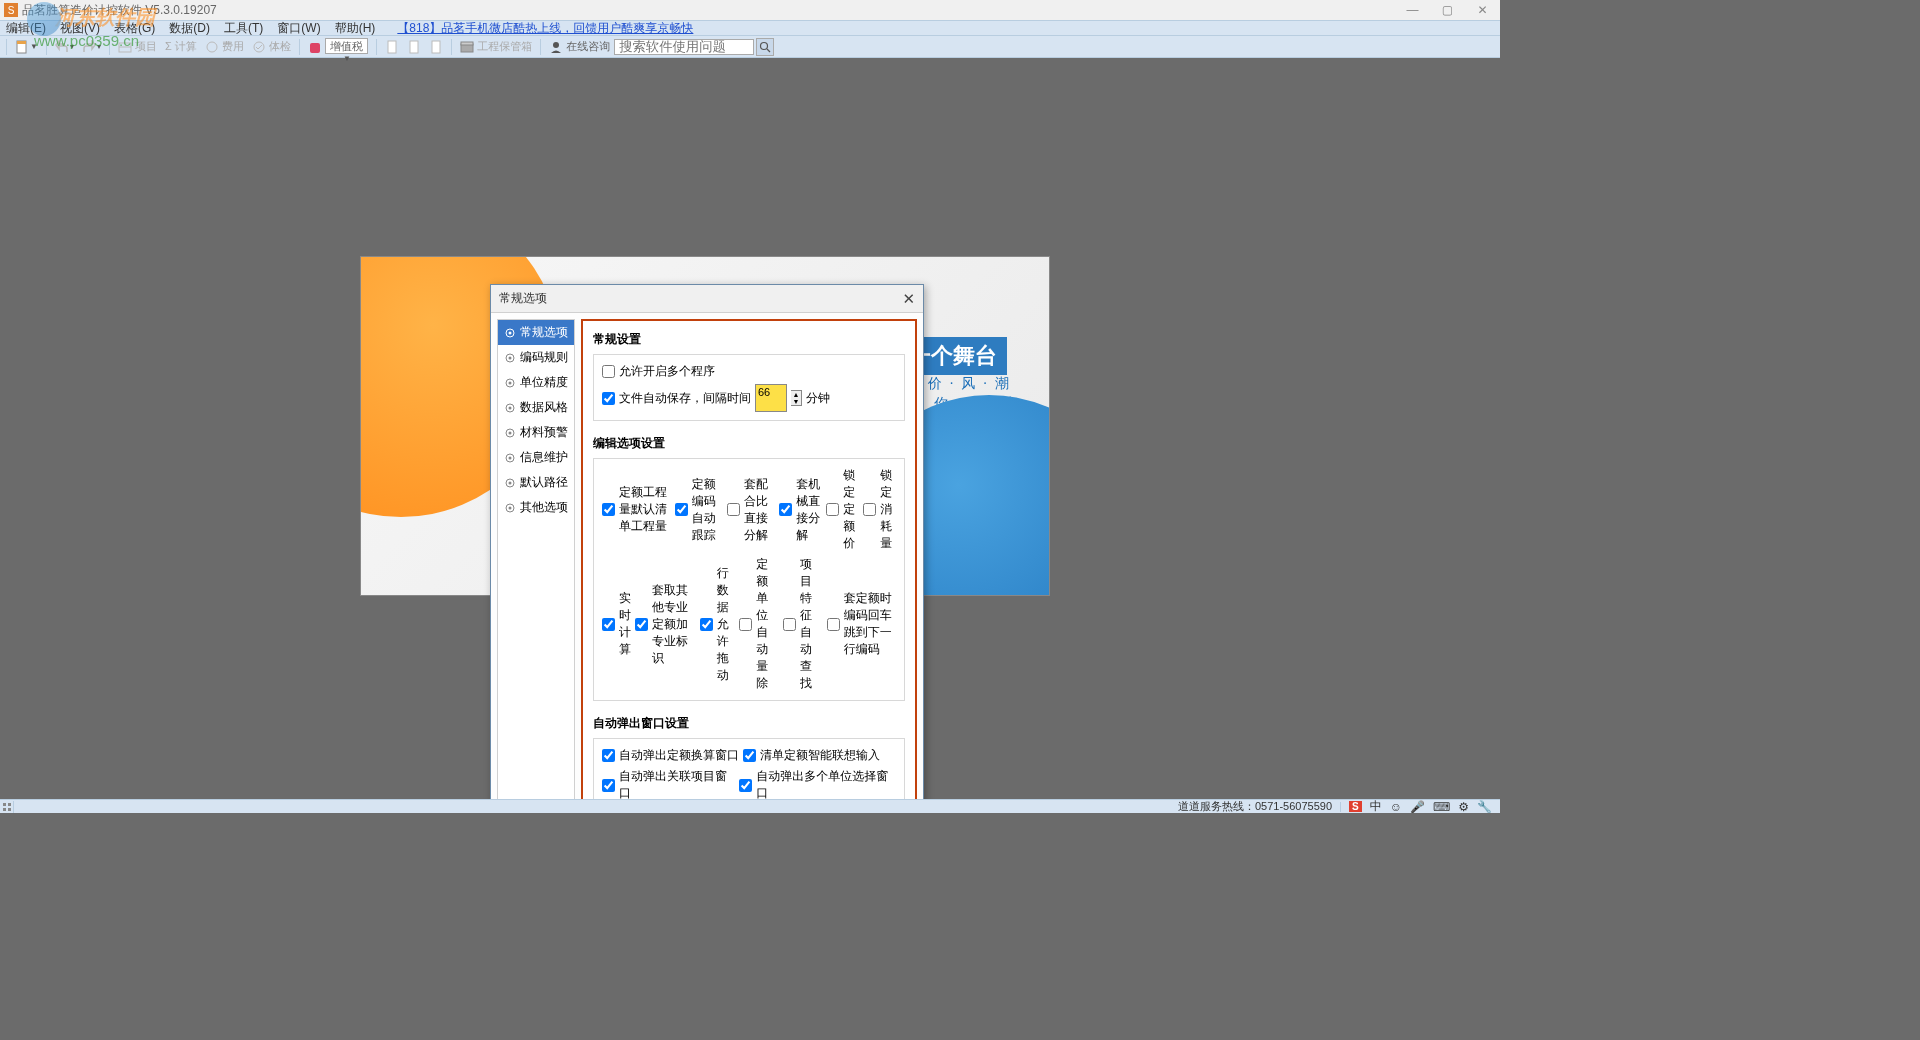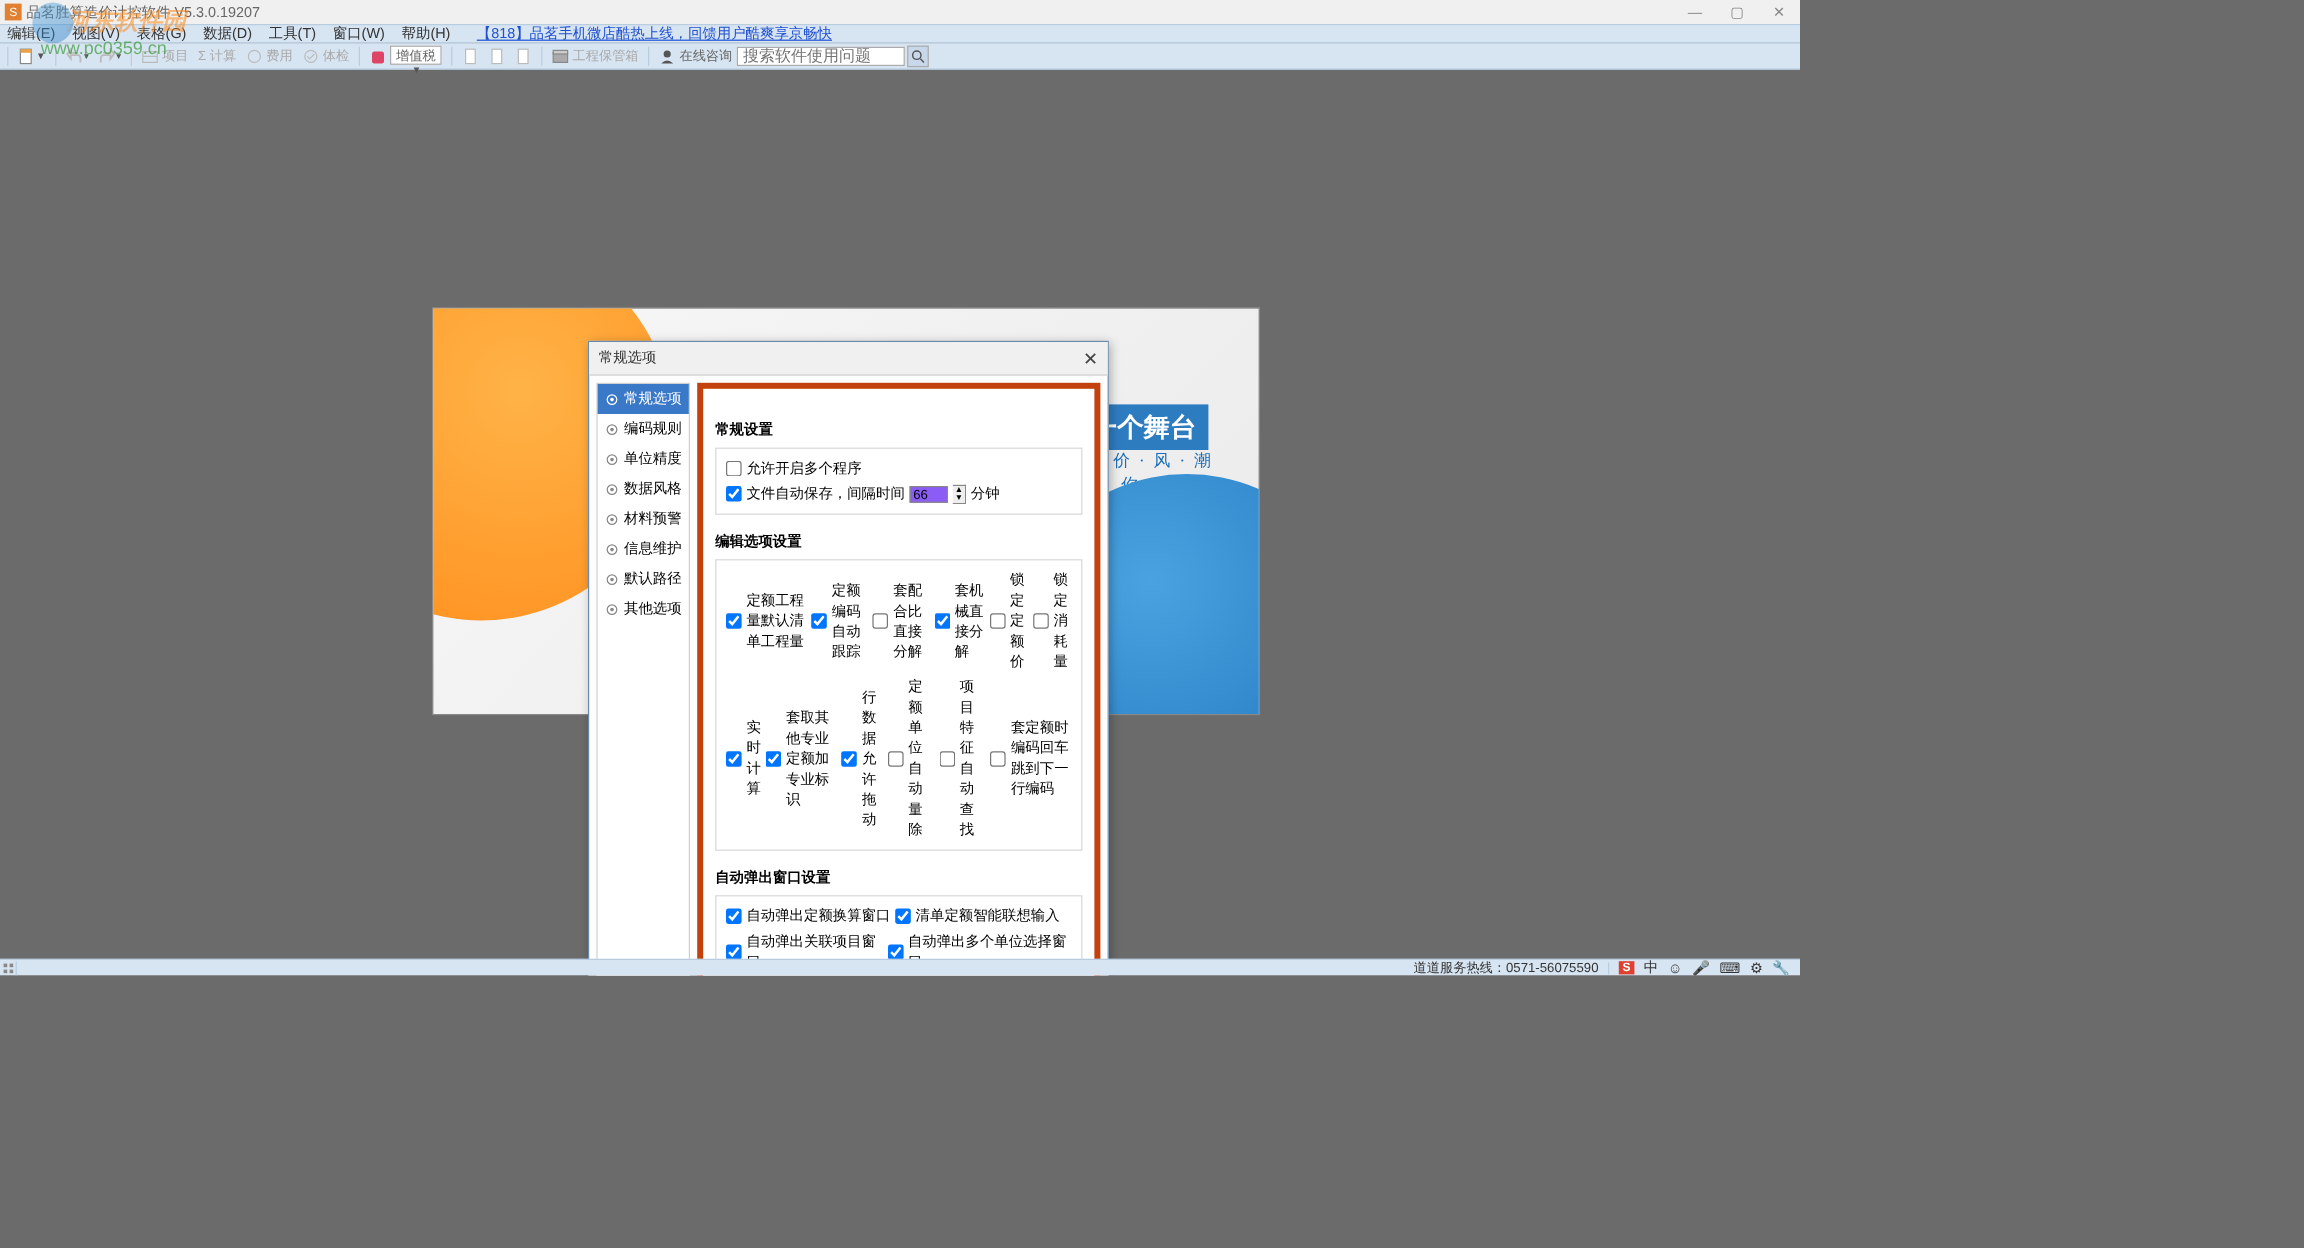--- a/index.html
+++ b/index.html
@@ -45,30 +45,30 @@
 
 .dialog { position: absolute; top: 222px; left: 490px; width: 434px; background: #fdfdfd; border: 1px solid #6b8aa8; box-shadow: 2px 2px 8px rgba(0,0,0,0.3); }
 .dlg-title { height: 28px; background: #f0f0f0; border-bottom: 1px solid #d0d0d0; display: flex; align-items: center; padding: 0 8px; color: #333; }
 .dlg-title .close { margin-left: auto; font-size: 15px; cursor: pointer; color: #444; }
 .dlg-body { display: flex; padding: 6px; gap: 6px; }
 .dlg-nav { width: 78px; border: 1px solid #d0d0d0; background: #fff; }
 .dlg-nav div { padding: 4px 6px; cursor: pointer; display: flex; align-items: center; gap: 4px; }
 .dlg-nav div.active { background: #3a78c8; color: #fff; }
 .nav-ico { width: 12px; height: 12px; display: inline-block; }
 .nav-ico svg { display: block; }
-.dlg-content { flex: 1; border: 5px solid #c2410c; background: #fff; padding: 24px 10px; min-height: 296px; }
+.dlg-content { flex: 1; border: 2px solid #c2410c; background: #fff; padding: 8px 10px; min-height: 296px; }
 .dlg-section-title { font-weight: bold; margin-bottom: 6px; margin-top: 2px; }
 .dlg-section-title.mt { margin-top: 14px; }
 .grp { border: 1px solid #d8d8d8; padding: 8px; display: flex; flex-direction: column; gap: 4px; margin-bottom: 2px; }
 .row { display: flex; align-items: center; gap: 4px; }
 .cb { display: flex; align-items: center; gap: 4px; }
 .cb input { width: 13px; height: 13px; }
 .two-col { display: flex; }
 .two-col .col { flex: 1; display: flex; flex-direction: row; gap: 4px; }
-.spin { width: 32px; height: 14px; border: 1px solid #888; background:#8b5cf6; padding: 0 2px; font-size:11px; display:inline-block; line-height:14px; }
+.spin { width: 32px; height: 28px; border: 1px solid #888; background:#fde047; padding: 0 2px; font-size:11px; display:inline-block; line-height:14px; }
 .spin-btns { display:inline-flex; flex-direction:column; border:1px solid #888; border-left:none; height:16px; }
 .spin-btns span { width:10px; height:7px; font-size:7px; line-height:7px; text-align:center; background:#eee; cursor:pointer; }
 
 .dlg-footer { display: flex; justify-content: flex-end; gap: 8px; padding: 6px 10px 10px 10px; background:#f0f0f0; border-top:1px solid #e0e0e0; }
 .dlg-footer button { width: 62px; height: 22px; border: 1px solid #999; background: linear-gradient(#fff,#e8e8e8); cursor: pointer; font-size: 12px; }
 
 
 .statusbar { position: absolute; left: 0; right: 0; bottom: 0; height: 14px; background: #d7e4f2; border-top: 1px solid #b8cde0; display: flex; align-items: center; font-size: 11px; color: #333; }
 .statusbar .sb-left { width: 14px; height: 12px; border-right: 1px solid #b8cde0; display: flex; align-items: center; justify-content: center; }
 .statusbar .sb-center { flex: 1; }

